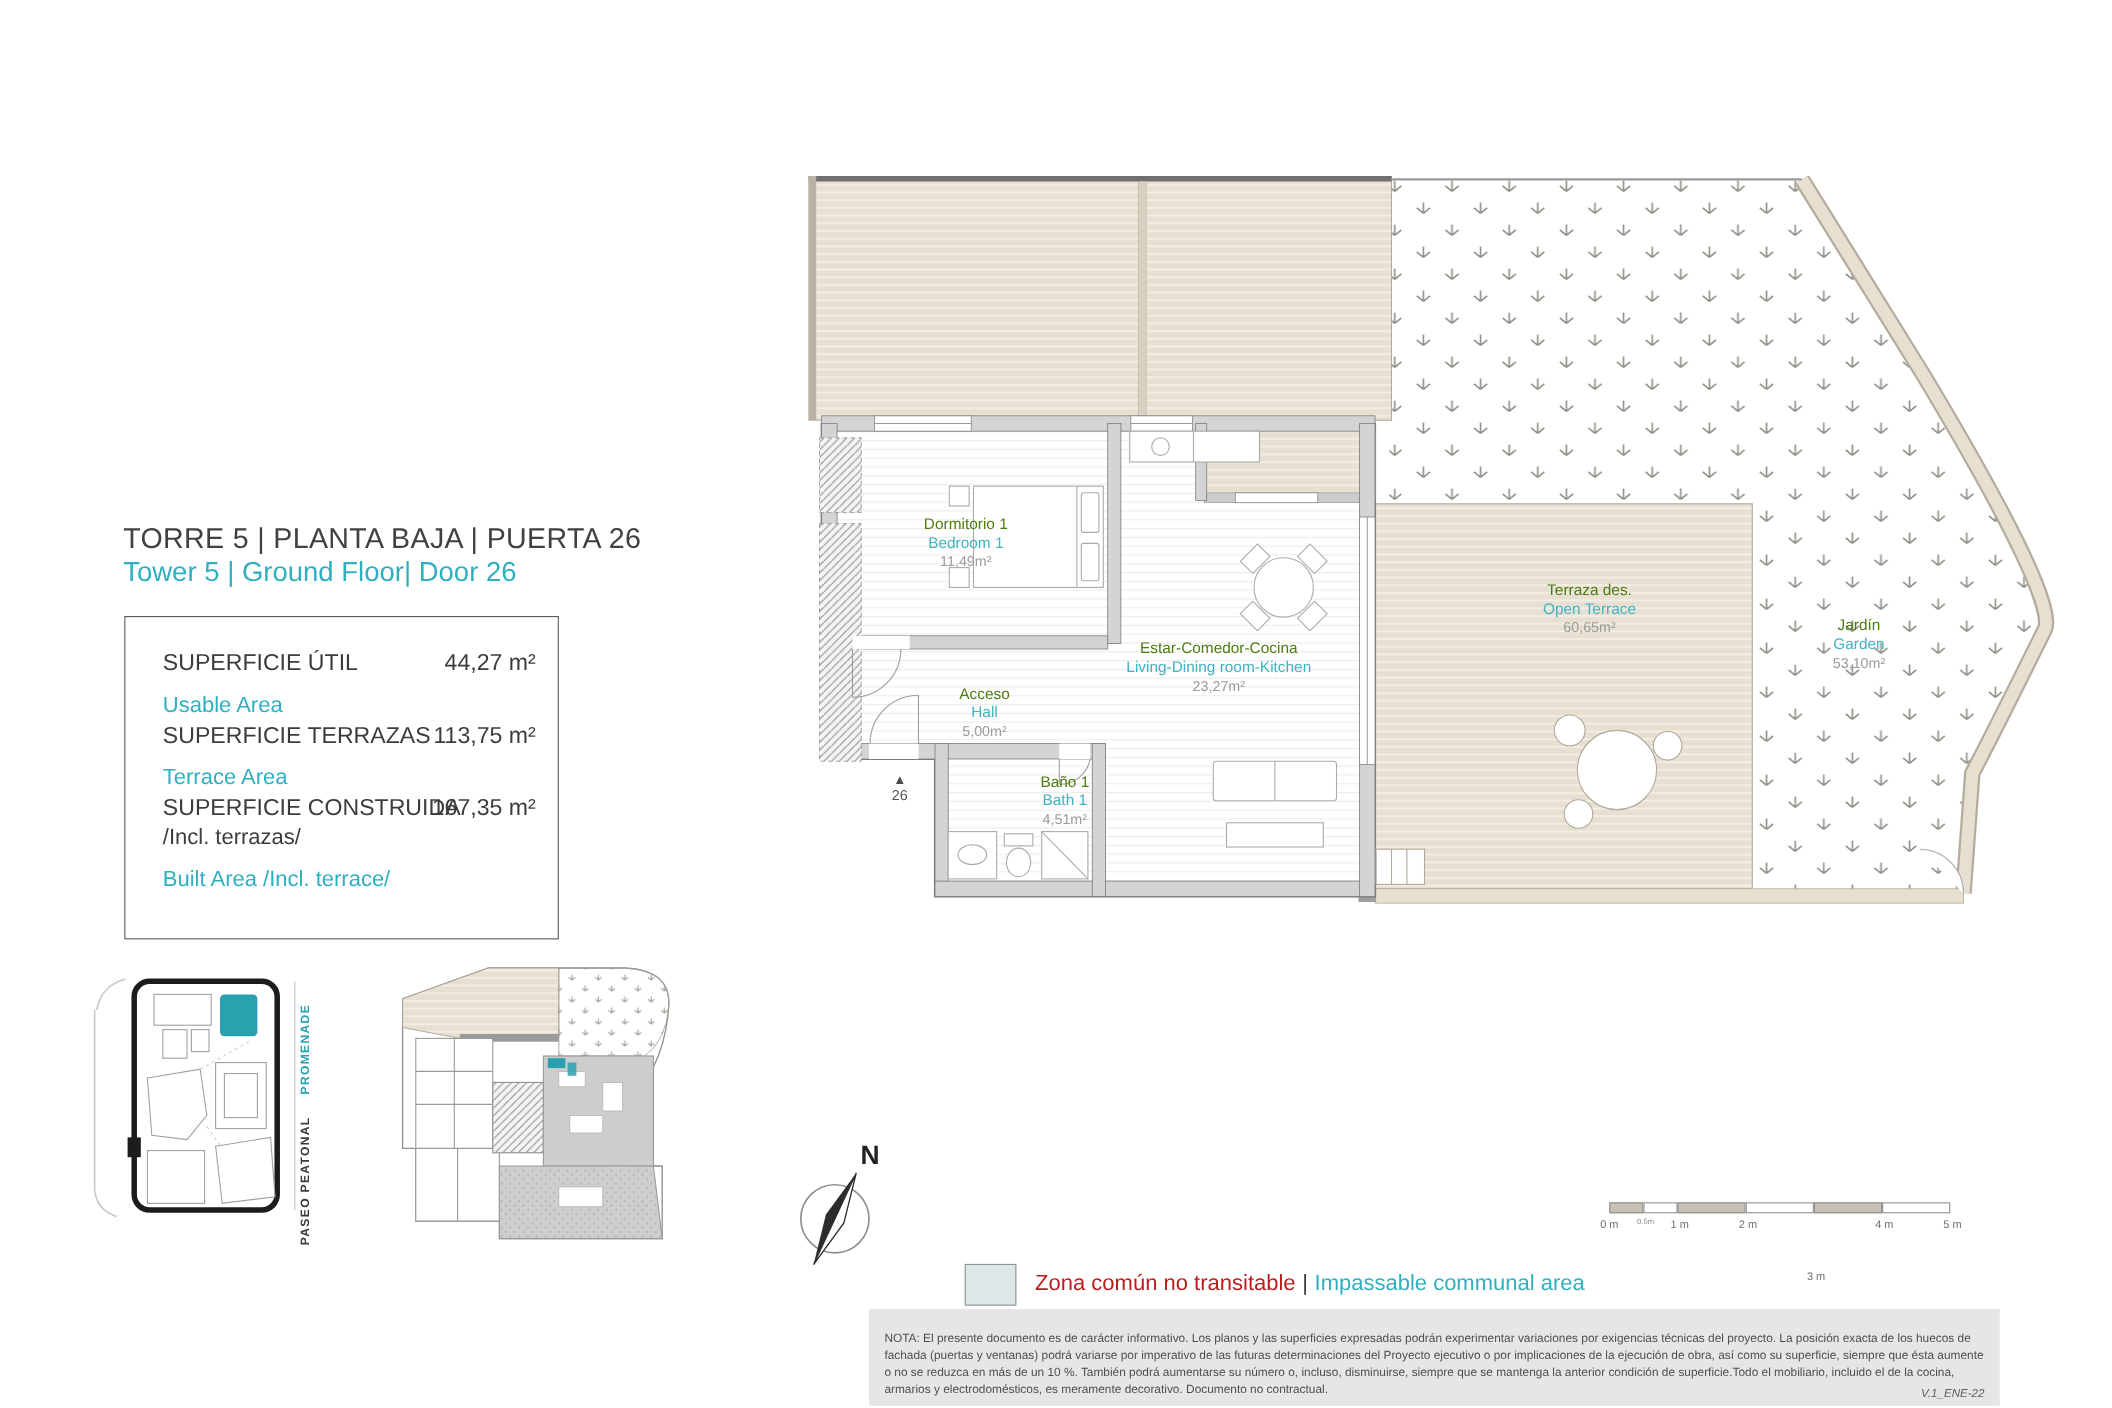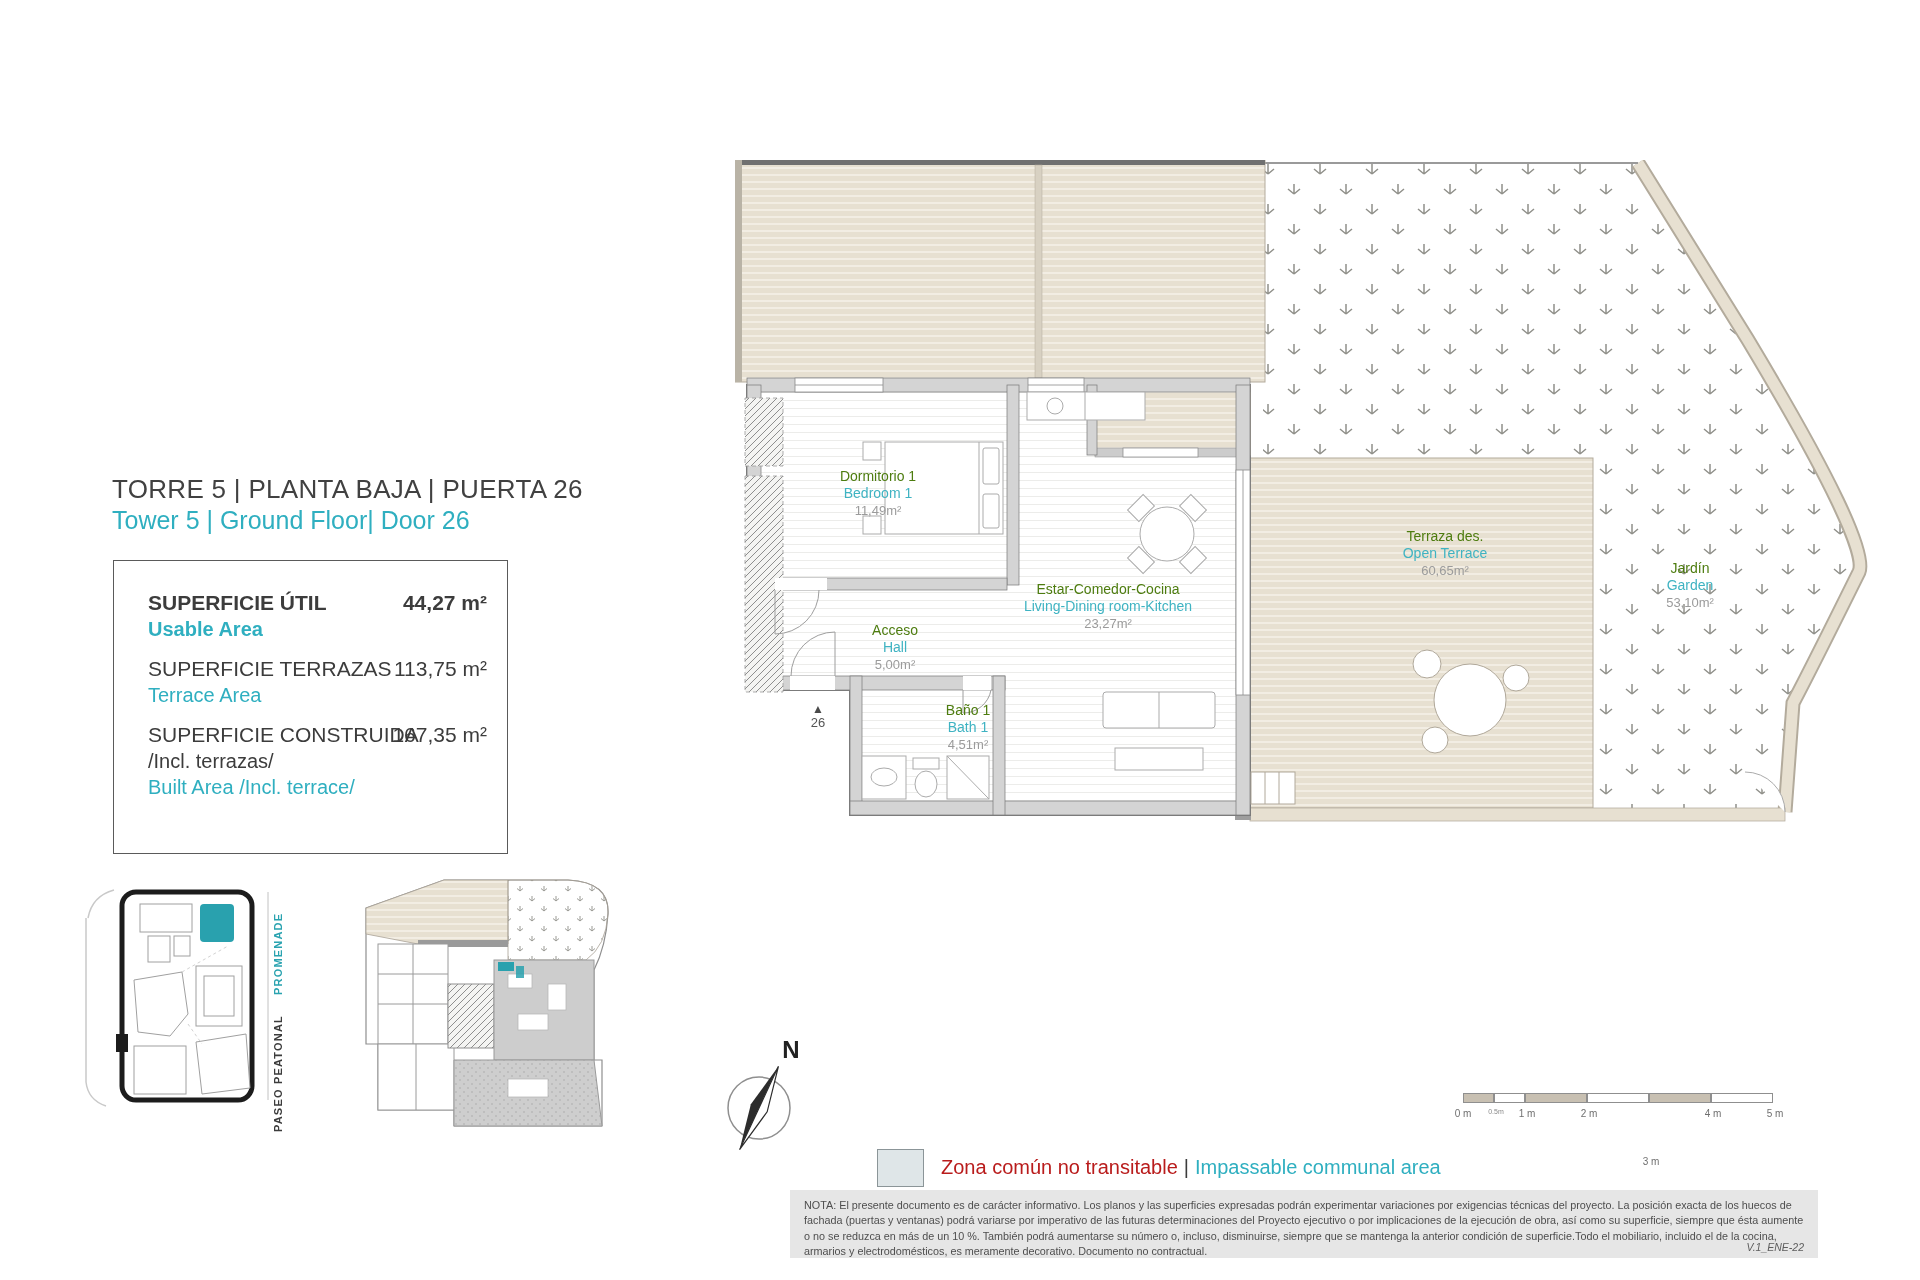--- a/index.html
+++ b/index.html
@@ -9,21 +9,21 @@
 
   
   .title-es{left:112px;top:474px;font-size:26px;letter-spacing:.3px;color:#414141;}
   .title-en{left:112px;top:506px;font-size:25px;color:#2fafc0;}
 
   
   .sumbox{left:113px;top:560px;width:393px;height:292px;border:1.5px solid #5a5a5a;background:#ffffff;}
   .sumrow{position:absolute;left:34px;right:20px;}
   .sumrow .lbl{font-size:21px;color:#3c3c3c;}
   .sumrow .val{position:absolute;right:0;top:0;font-size:21px;color:#3c3c3c;white-space:nowrap;}
-  .sumrow .sub{font-size:20px;color:#2fafc0;margin-top:3px;}
+  .sumrow .sub{font-size:20px;color:#2fafc0;margin-top:15px;}
   .sumrow .sub-dark{font-size:20px;color:#3c3c3c;margin-top:3px;}
 
   
   .room-label{transform:translateX(-50%);text-align:center;line-height:17px;white-space:nowrap;}
   .room-label .es{font-size:14px;color:#4d7c0f;display:block;}
   .room-label .en{font-size:14px;color:#3fb3c2;display:block;}
   .room-label .ar{font-size:13px;color:#9b9b9b;display:block;}
 
   .entrance-mark{transform:translateX(-50%);text-align:center;line-height:14px;color:#555555;}
   .entrance-mark .tri{font-size:12px;display:block;color:#4a4a4a;}
@@ -41,22 +41,22 @@
   .scale-lab.tiny{font-size:7px;color:#8a8a8a;}
 
   
   .legend-swatch{left:877px;top:1149px;width:45px;height:36px;background:#dfe6e8;border:1px solid #8b9598;}
   .legend-text{left:941px;top:1156px;font-size:20px;white-space:nowrap;}
   .legend-text .es{color:#b91c1c;}
   .legend-text .sep{color:#3c3c3c;padding:0 6px;}
   .legend-text .en{color:#2fafc0;}
 
   
-  .notes{left:790px;top:1190px;width:1028px;height:68px;background:#e6e6e6;box-sizing:border-box;
-         padding:8px 14px 6px 14px;overflow:hidden;}
+  .notes{left:790px;top:1190px;width:1028px;height:88px;background:#e6e6e6;box-sizing:border-box;
+         padding:20px 14px 6px 14px;overflow:hidden;}
   .notes .es{font-size:10.8px;line-height:1.42;color:#4e4e4e;}
   .notes .en{font-size:10.5px;line-height:1.42;color:#5d5d5d;font-style:italic;margin-top:7px;}
   .notes .ver{position:absolute;right:14px;bottom:5px;font-size:10.5px;font-style:italic;color:#5d5d5d;}
 </style>
 </head>
 <body>
 
 <div class="page">
 
   <svg width="0" height="0" style="position:absolute" aria-hidden="true">
@@ -90,21 +90,21 @@
           <circle cx="2" cy="2" r="0.8" fill="#ababab"></circle>
           <circle cx="6" cy="6" r="0.8" fill="#ababab"></circle>
       </pattern>
     </defs>
   </svg>
 
   <div class="abs title-es">TORRE 5 | PLANTA BAJA | PUERTA 26</div>
   <div class="abs title-en">Tower 5 | Ground Floor| Door 26</div>
 
   <div class="abs sumbox">
-    <div class="sumrow" style="top:30px;font-weight:bold;">
+    <div class="sumrow" style="top:30px;">
       <span class="lbl">SUPERFICIE ÚTIL</span>
       <span class="val">44,27 m²</span>
       <div class="sub">Usable Area</div>
     </div>
     <div class="sumrow" style="top:96px;">
       <span class="lbl">SUPERFICIE TERRAZAS</span>
       <span class="val">113,75 m²</span>
       <div class="sub">Terrace Area</div>
     </div>
     <div class="sumrow" style="top:162px;">

